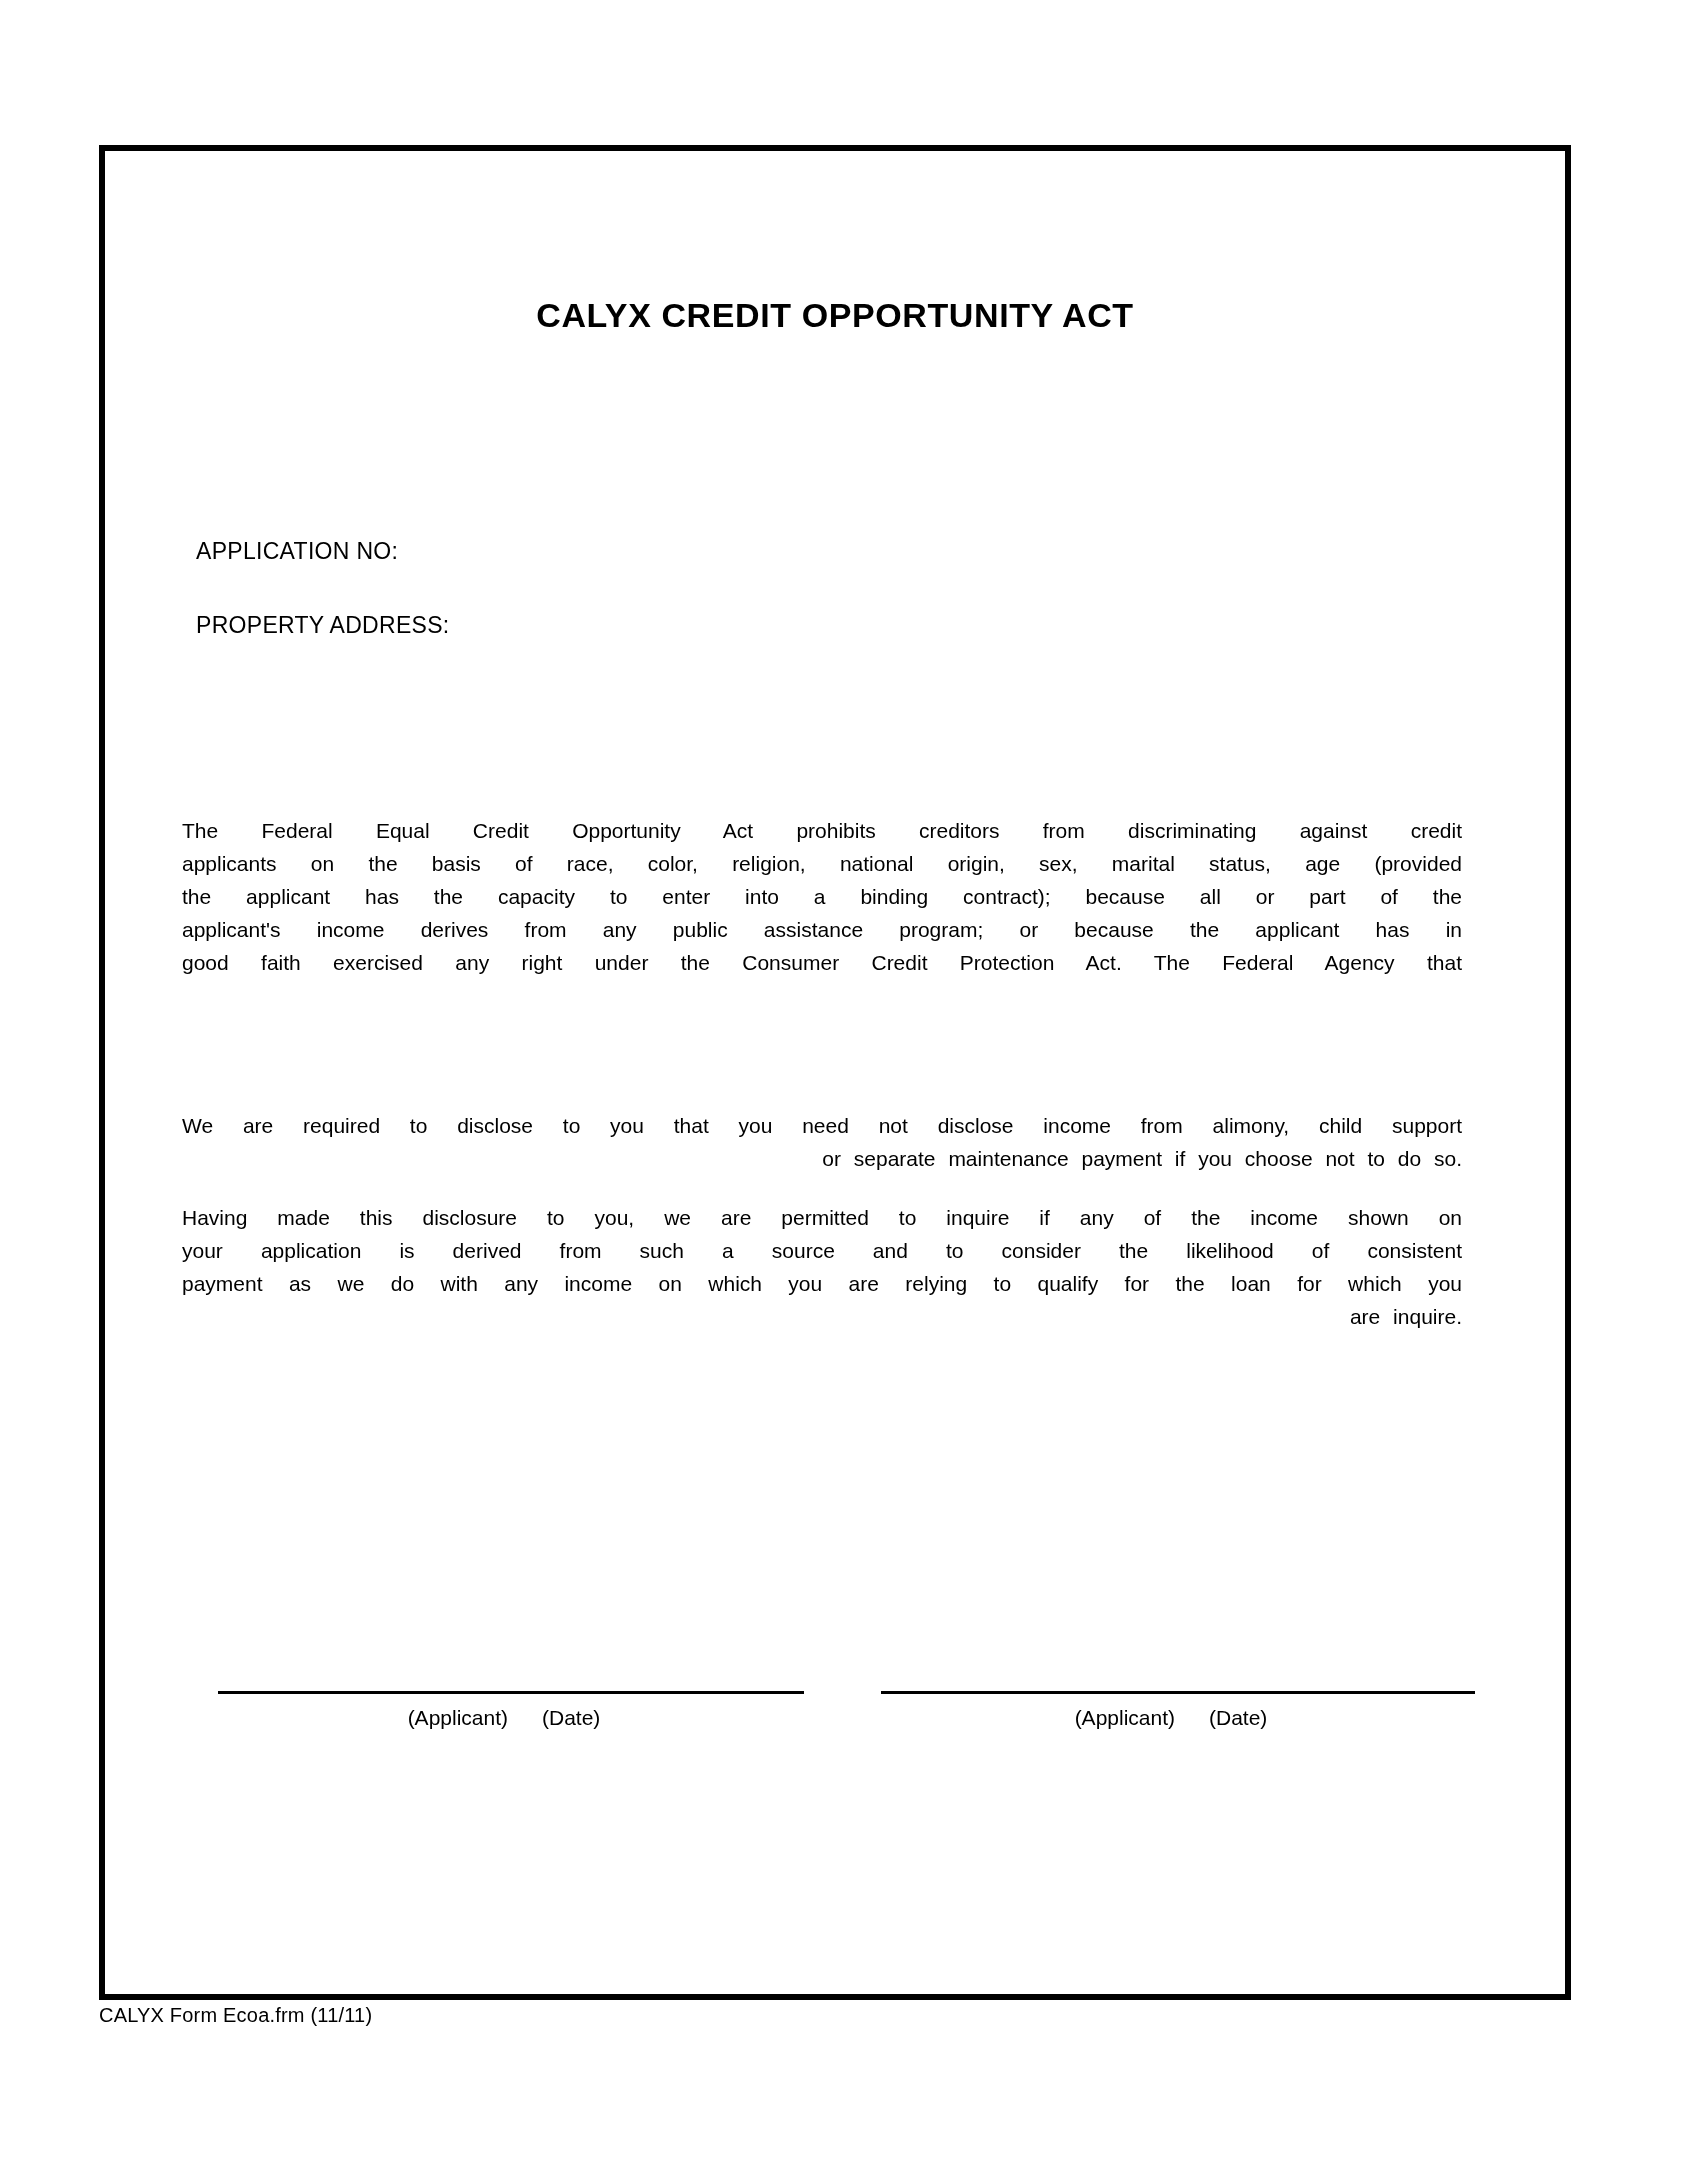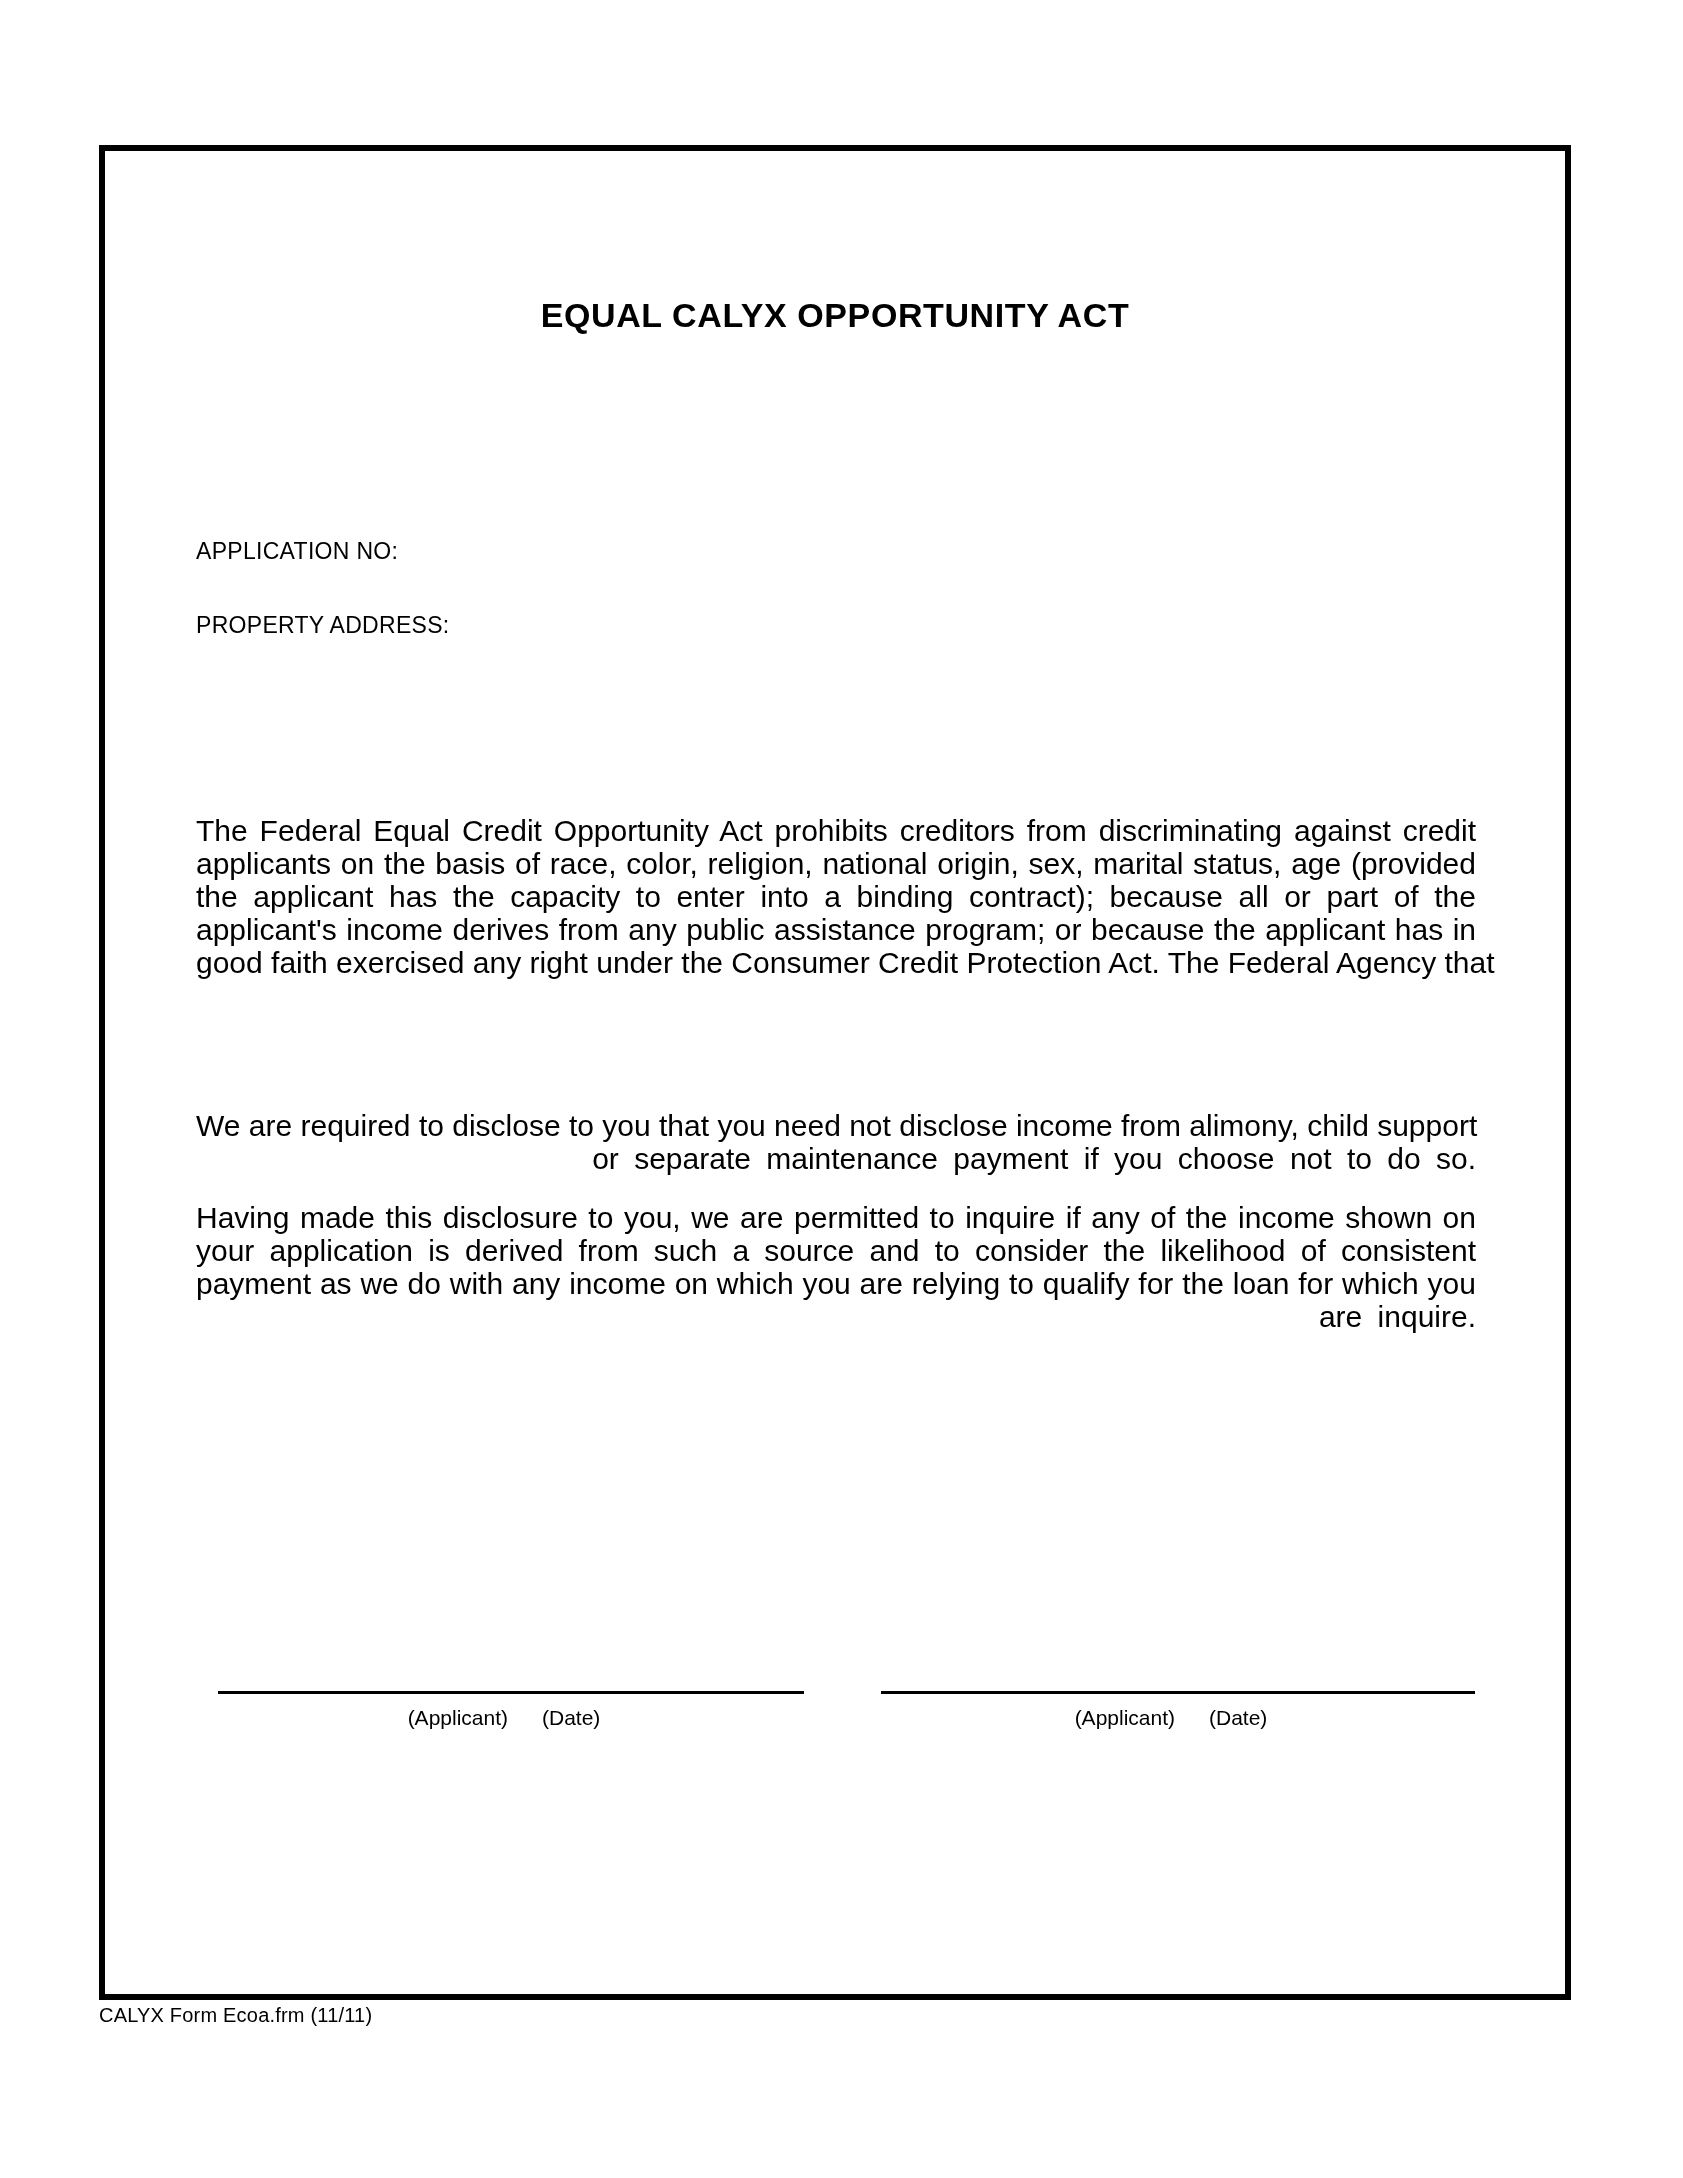--- a/index.html
+++ b/index.html
@@ -60,23 +60,23 @@
     position: absolute;
     left: 91px;
     font-size: 23px;
     letter-spacing: 0.3px;
   }
   .field-label.app-no    { top: 387px; }
   .field-label.prop-addr { top: 461px; }
 
   .para {
     position: absolute;
-    left: 91px;
+    left: 77px;
     width: 1280px;
-    font-size: 30px;
+    font-size: 21px;
     line-height: 33px;
   }
   .para.p1 { top: 663px; }
   .para.p2 { top: 958px; }
   .para.p3 { top: 1050px; }
 
   
   .jline {
     text-align: justify;
     text-align-last: justify;
@@ -118,21 +118,21 @@
   }
 </style>
 </head>
 <body>
 
 <div class="page">
 
 
   <div class="form-box">
 
-    <div class="form-title">EQUAL CALYX OPPORTUNITY ACT</div>
+    <div class="form-title">CALYX CREDIT OPPORTUNITY ACT</div>
 
     <div class="field-label app-no">APPLICATION NO:</div>
 
     <div class="field-label prop-addr">PROPERTY ADDRESS:</div>
 
     <div class="para p1">
       <div class="jline">The Federal Equal Credit Opportunity Act prohibits creditors from discriminating against credit</div>
       <div class="jline">applicants on the basis of race, color, religion, national origin, sex, marital status, age (provided</div>
       <div class="jline">the applicant has the capacity to enter into a binding contract); because all or part of the</div>
       <div class="jline">applicant's income derives from any public assistance program; or because the applicant has in</div>

